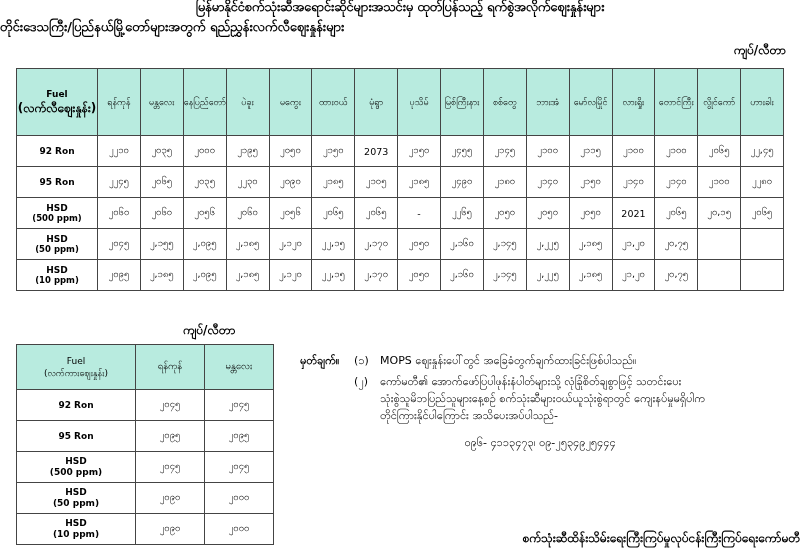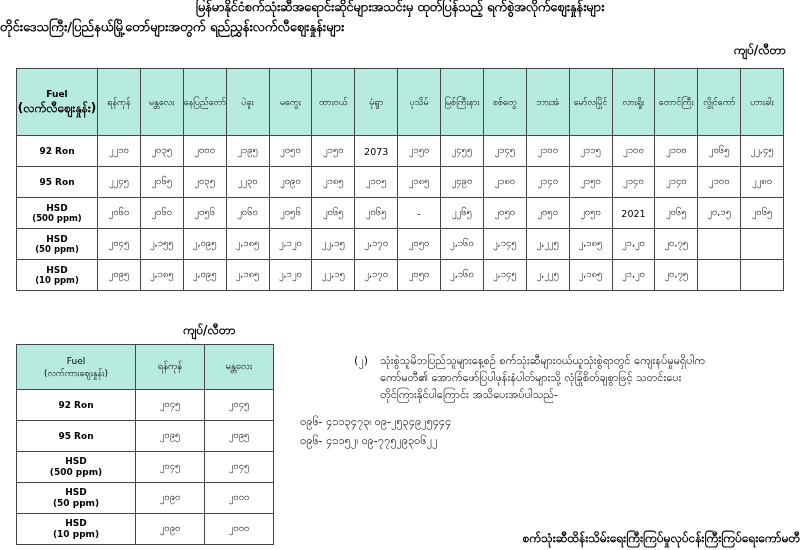--- a/index.html
+++ b/index.html
@@ -163,21 +163,21 @@
     width: 26px;
     flex: 0 0 26px;
   }
   .note-text {
     flex: 1 1 auto;
   }
   .note-text .ln {
     display: block;
   }
   .phone {
-    text-align: left;
+    text-align: center;
     font-size: 11px;
     margin-top: 10px;
     padding-right: 10px;
   }
   .phone div { margin-bottom: 2px; }
   .footer-line {
     position: absolute;
     top: 530px;
     left: 0;
     width: 800px;
@@ -388,29 +388,35 @@
           <div>(10 ppm)</div>
         </td>
         <td class="val">၂၀၉၀</td>
         <td class="val">၂၀၀၀</td>
       </tr>
     </tbody>
   </table>
 
   <div class="notes">
     <div class="note-row">
+      <div class="note-label">မှတ်ချက်။</div>
+      <div class="note-num">(၁)</div>
+      <div class="note-text">
+        <span class="ln">MOPS ဈေးနှုန်းပေါ်တွင် အခြေခံတွက်ချက်ထားခြင်းဖြစ်ပါသည်။</span>
+      </div>
+    </div>
+    <div class="note-row">
       <div class="note-label"></div>
       <div class="note-num">(၂)</div>
       <div class="note-text">
+        <span class="ln">ကော်မတီ၏ အောက်ဖော်ပြပါဖုန်းနံပါတ်များသို့ လုံခြုံစိတ်ချစွာဖြင့် သတင်းပေး</span>
         <span class="ln">သုံးစွဲသူမိဘပြည်သူများနေ့စဉ် စက်သုံးဆီများဝယ်ယူသုံးစွဲရာတွင် ကျေးနပ်မှုမရှိပါက</span>
-        <span class="ln">ကော်မတီ၏ အောက်ဖော်ပြပါဖုန်းနံပါတ်များသို့ လုံခြုံစိတ်ချစွာဖြင့် သတင်းပေး</span>
         <span class="ln">တိုင်ကြားနိုင်ပါကြောင်း အသိပေးအပ်ပါသည်-</span>
       </div>
     </div>
     <div class="phone">
       <div>၀၉၆- ၄၁၁၃၄၇၃၊ ၀၉-၂၅၃၄၉၂၅၄၄၄</div>
-      <div>၀၉၆- ၄၁၁၅၂၊ ၀၉-၇၇၅၂၉၃၀၆၂၂</div>
     </div>
   </div>
 
   <div class="footer-line">စက်သုံးဆီထိန်းသိမ်းရေးကြီးကြပ်မှုလုပ်ငန်းကြီးကြပ်ရေးကော်မတီ</div>
 
 </div>
 
 </body></html>

